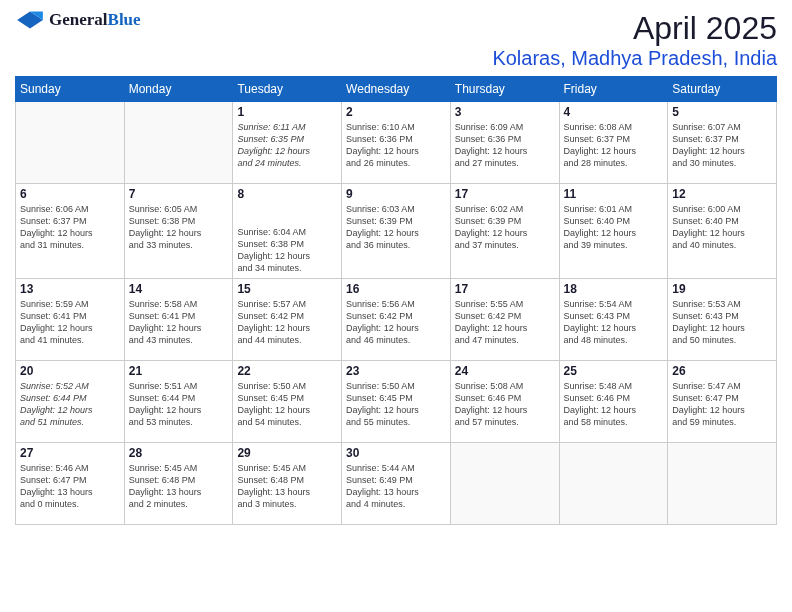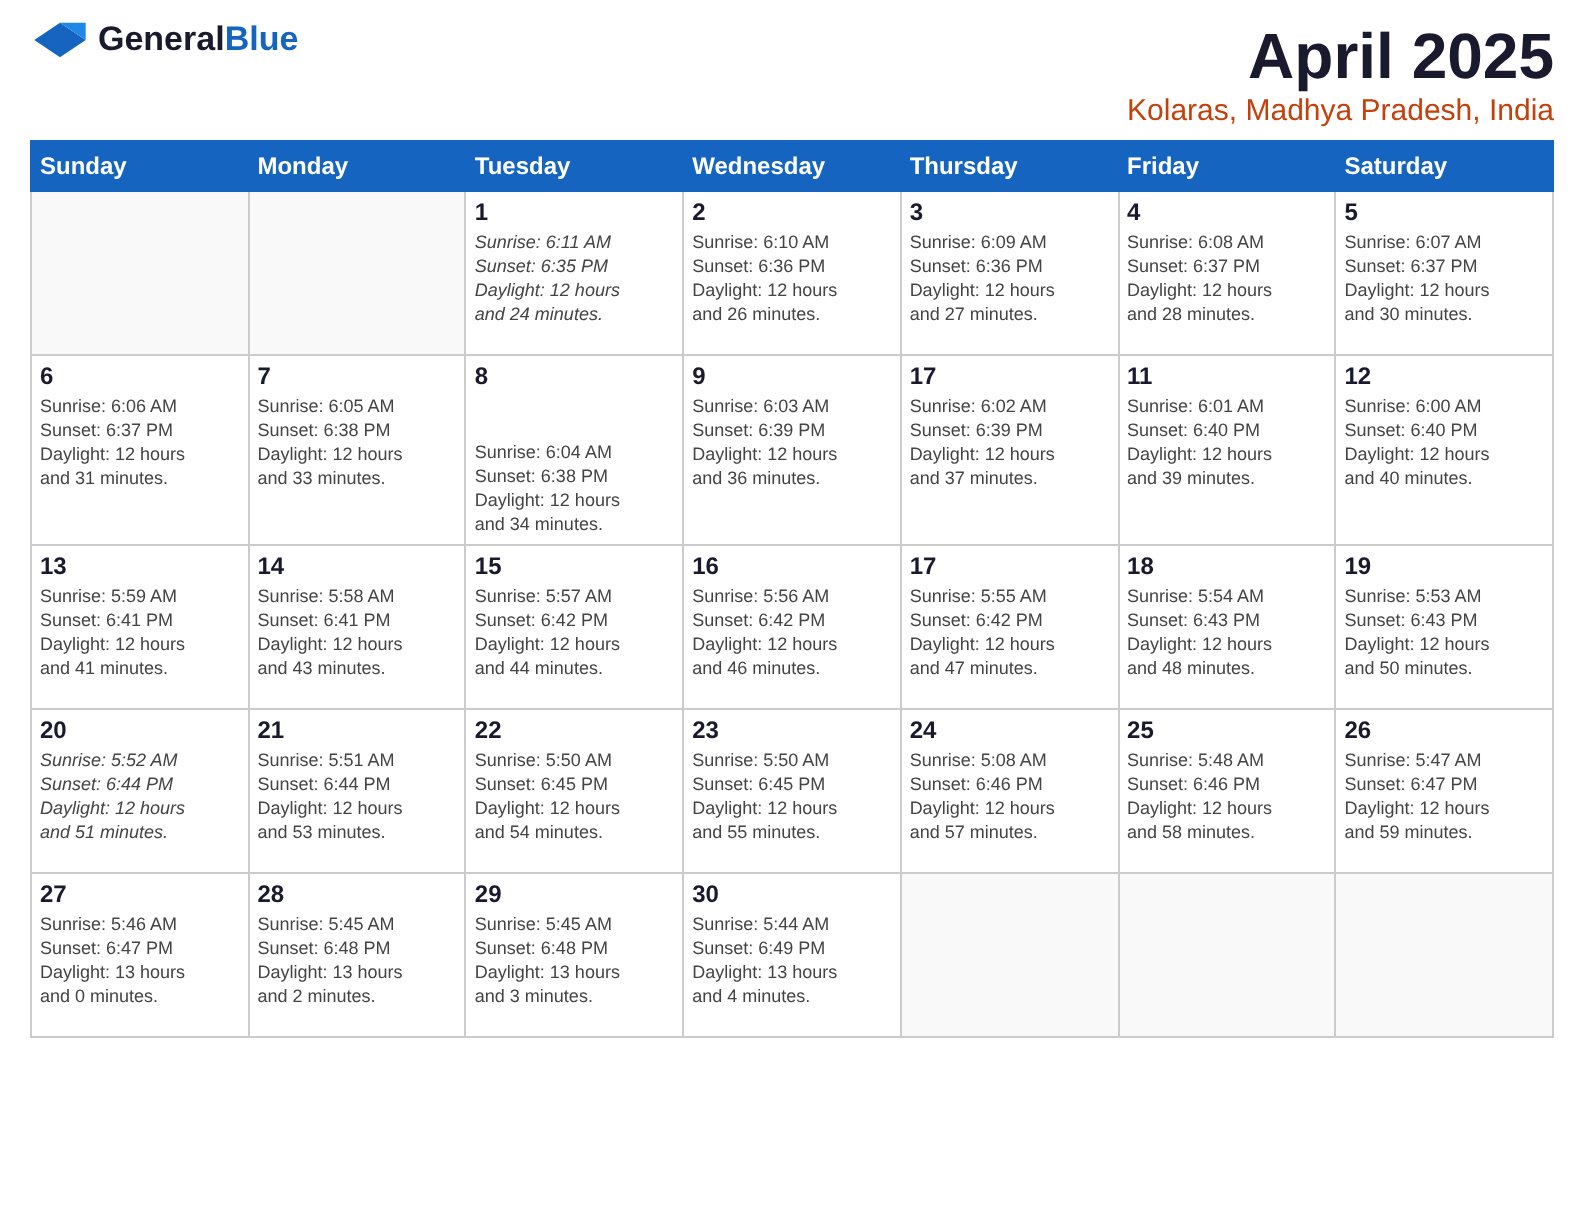--- a/index.html
+++ b/index.html
@@ -18,52 +18,53 @@
     .header {
       display: flex;
       justify-content: space-between;
       align-items: flex-start;
       margin-bottom: 6px;
     }
     .logo {
       display: flex;
       flex-direction: column;
       align-items: flex-end;
+      font-family: Liberation Serif, serif;
     }
     .logo-icon {
       width: 30px;
       height: 20px;
     }
     .logo-row {
       display: flex;
       align-items: center;
       gap: 4px;
     }
     .title-block {
       text-align: right;
     }
     .title-month {
       font-size: 32px;
-      font-weight: bold;
+      font-weight: normal;
       color: #1a1a2e;
     }
     .title-location {
-      font-size: 15px;
-      color: #c2410c;
+      font-size: 20px;
+      color: #1d4ed8;
     }
     .calendar {
       width: 100%;
       border-collapse: collapse;
       table-layout: fixed;
     }
     .calendar th {
       background: #1565c0;
       color: #fff;
       font-size: 12px;
-      font-weight: bold;
+      font-weight: normal;
       padding: 5px 4px;
       text-align: left;
       border: 1px solid #1565c0;
     }
     .calendar td {
       vertical-align: top;
       border: 1px solid #ccc;
       padding: 3px 4px;
       font-size: 9.5px;
       color: #333;

